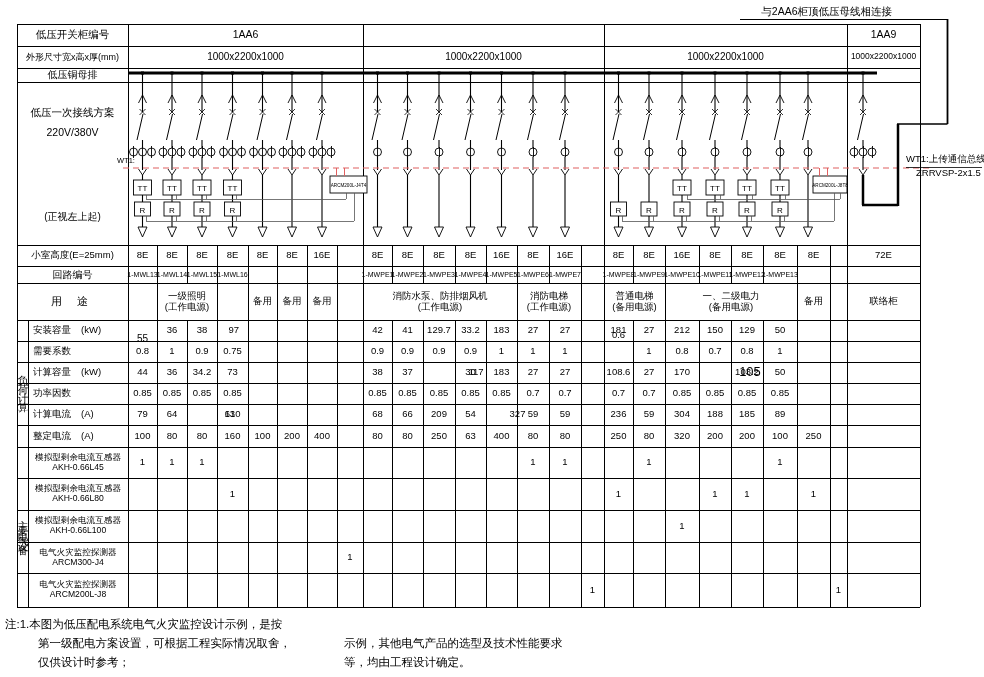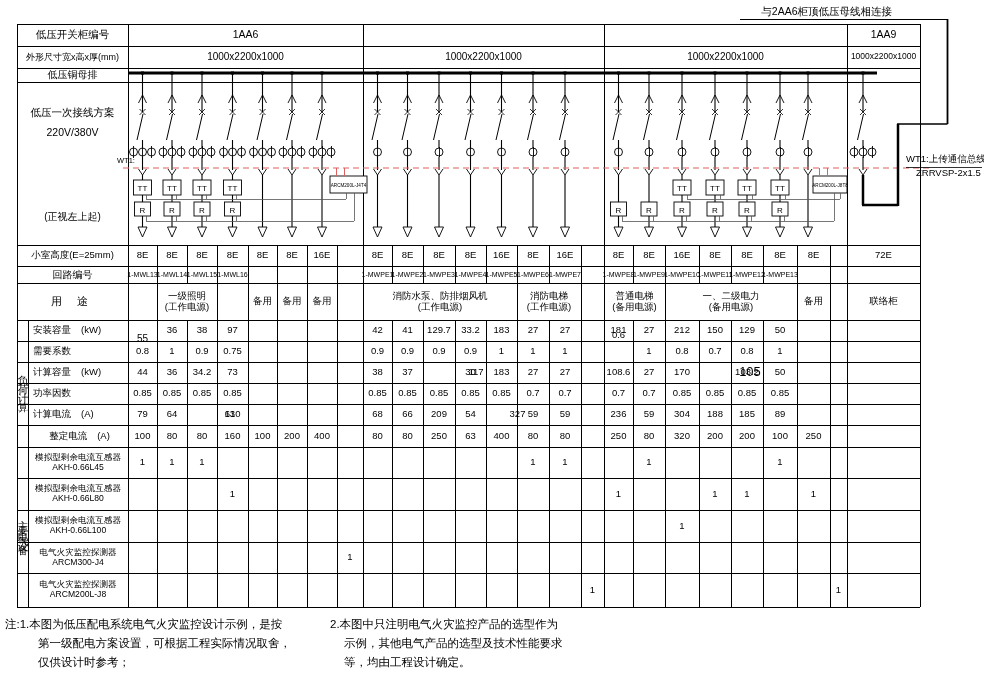--- a/index.html
+++ b/index.html
@@ -533,21 +533,20 @@
   <div class="cell" style="left:128px;top:24px;width:235px;height:22px;font-size:10.5px;">1AA6</div>
   <div class="cell" style="left:847px;top:24px;width:73px;height:22px;font-size:10.5px;">1AA9</div>
   <div class="cell" style="left:128px;top:46px;width:235px;height:22px;font-size:10px;">1000x2200x1000</div>
   <div class="cell" style="left:363px;top:46px;width:241px;height:22px;font-size:10px;">1000x2200x1000</div>
   <div class="cell" style="left:604px;top:46px;width:243px;height:22px;font-size:10px;">1000x2200x1000</div>
   <div class="cell" style="left:846px;top:46px;width:75px;height:22px;font-size:8.5px;">1000x2200x1000</div>
 
   <div class="note-line" style="left:5px;top:617px;">注:1.本图为低压配电系统电气火灾监控设计示例，是按</div>
   <div class="note-line" style="left:38px;top:636px;">第一级配电方案设置，可根据工程实际情况取舍，</div>
   <div class="note-line" style="left:38px;top:655px;">仅供设计时参考；</div>
-  <div class="note-line" style="left:330px;top:617px;">2.本图中只注明电气火灾监控产品的选型作为</div>
   <div class="note-line" style="left:344px;top:636px;">示例，其他电气产品的选型及技术性能要求</div>
   <div class="note-line" style="left:344px;top:655px;">等，均由工程设计确定。</div>
 <div class="cell col" style="left: 128px; top: 245px; width: 29px; height: 21px; font-size: 9.5px;">
       <div>8E</div>
     </div>
     <div class="cell col" style="left: 157px; top: 245px; width: 30px; height: 21px; font-size: 9.5px;">
       <div>8E</div>
     </div>
     <div class="cell col" style="left: 187px; top: 245px; width: 30px; height: 21px; font-size: 9.5px;">
       <div>8E</div>
@@ -701,21 +700,21 @@
     </div>
     <div class="cell col" style="left: 128px; top: 328px; width: 29px; height: 21px; font-size: 10px;">
       <div>55</div>
     </div>
     <div class="cell col" style="left: 157px; top: 320px; width: 30px; height: 21px; font-size: 9.5px;">
       <div>36</div>
     </div>
     <div class="cell col" style="left: 187px; top: 320px; width: 30px; height: 21px; font-size: 9.5px;">
       <div>38</div>
     </div>
-    <div class="cell col" style="left: 217px; top: 320px; width: 31px; height: 21px; font-size: 9.5px;">
+    <div class="cell col" style="left: 208px; top: 320px; width: 31px; height: 21px; font-size: 9.5px; align-items: flex-end;">
       <div>97</div>
     </div>
     <div class="cell col" style="left: 363px; top: 320px; width: 29px; height: 21px; font-size: 9.5px;">
       <div>42</div>
     </div>
     <div class="cell col" style="left: 392px; top: 320px; width: 31px; height: 21px; font-size: 9.5px;">
       <div>41</div>
     </div>
     <div class="cell col" style="left: 423px; top: 320px; width: 32px; height: 21px; font-size: 9.5px;">
       <div>129.7</div>
@@ -961,21 +960,21 @@
     </div>
     <div class="cell col" style="left: 699px; top: 404px; width: 32px; height: 21px; font-size: 9.5px;">
       <div>188</div>
     </div>
     <div class="cell col" style="left: 731px; top: 404px; width: 32px; height: 21px; font-size: 9.5px;">
       <div>185</div>
     </div>
     <div class="cell col" style="left: 763px; top: 404px; width: 34px; height: 21px; font-size: 9.5px;">
       <div>89</div>
     </div>
-    <div class="cell" style="left: 33px; top: 425px; width: 93px; height: 22px; font-size: 9.5px; justify-content: center;">
+    <div class="cell" style="left: 33px; top: 425px; width: 93px; height: 22px; font-size: 9.5px; justify-content: flex-start;">
       <span>整定电流</span>
       <span style="margin-left: 10px;">(A)</span>
     </div>
     <div class="cell col" style="left: 128px; top: 425px; width: 29px; height: 22px; font-size: 9.5px;">
       <div>100</div>
     </div>
     <div class="cell col" style="left: 157px; top: 425px; width: 30px; height: 22px; font-size: 9.5px;">
       <div>80</div>
     </div>
     <div class="cell col" style="left: 187px; top: 425px; width: 30px; height: 22px; font-size: 9.5px;">

